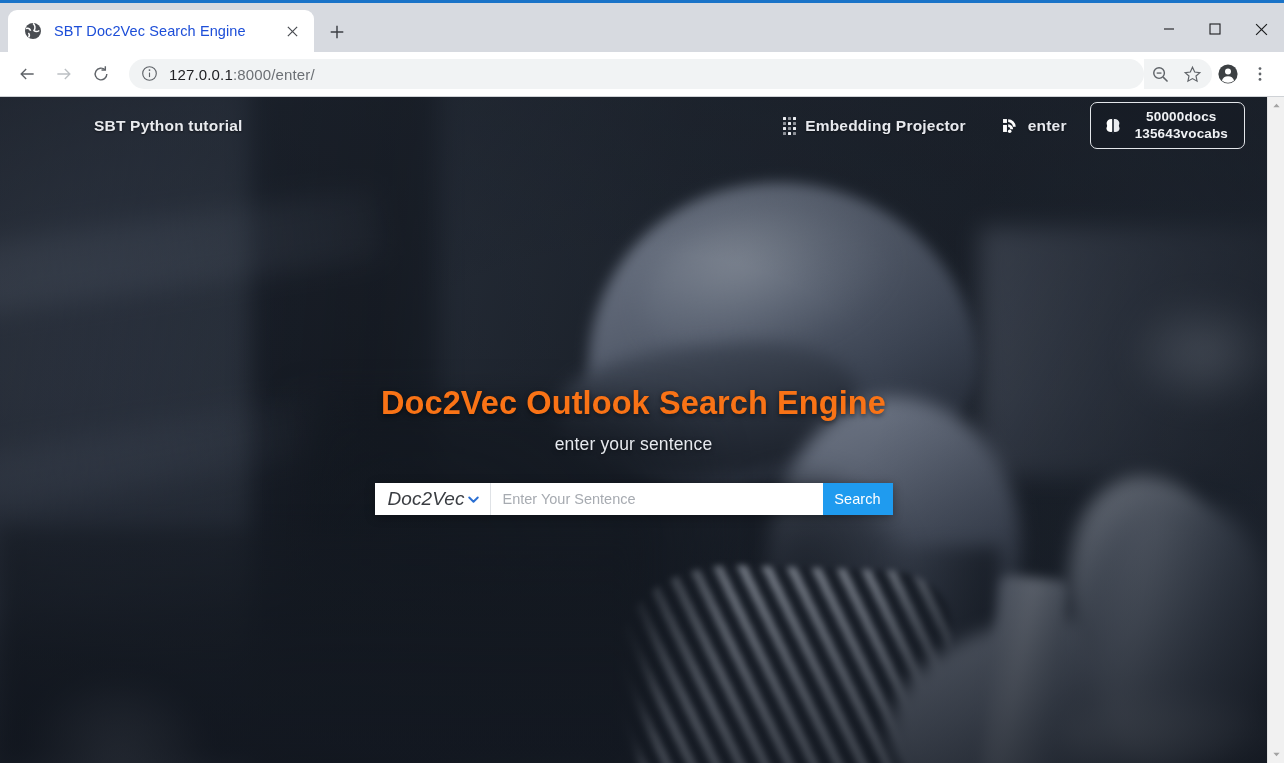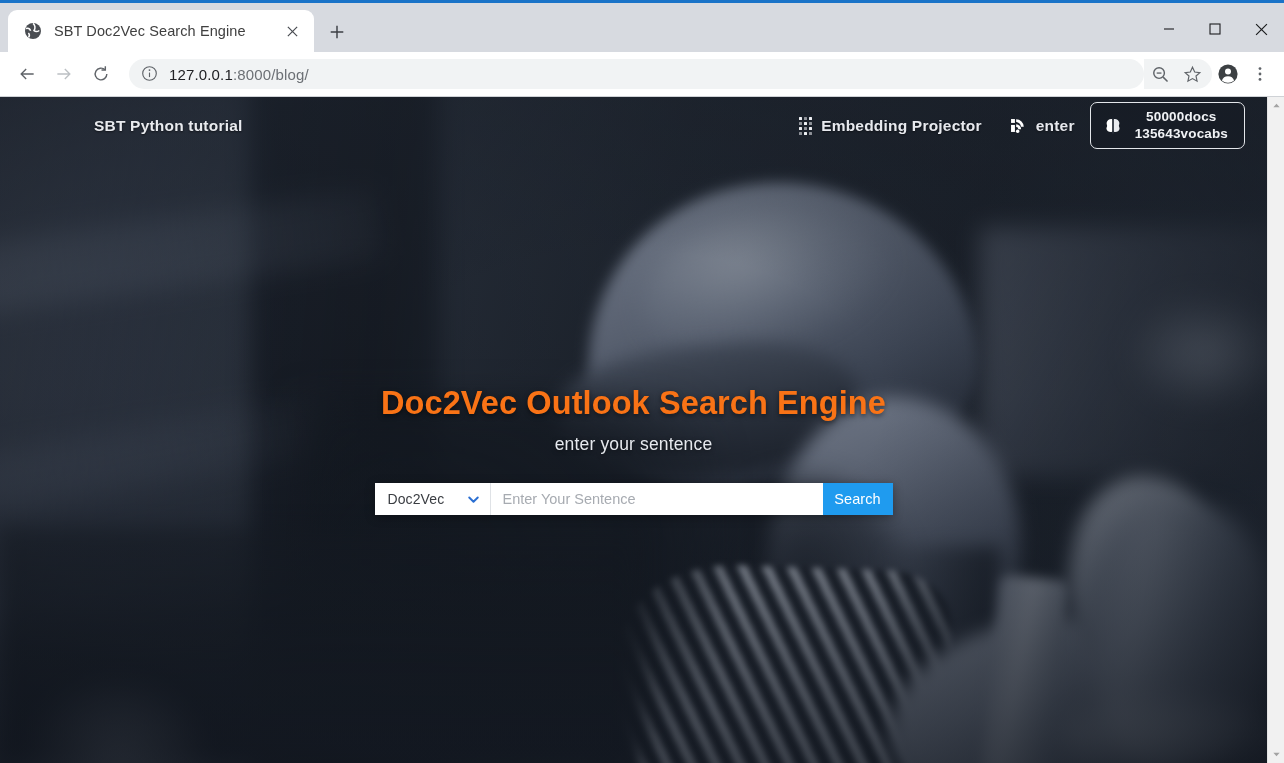--- a/index.html
+++ b/index.html
@@ -22,21 +22,21 @@
   .tab {
     position: absolute; left: 8px; top: 7px;
     width: 306px; height: 42px;
     background: #ffffff;
     border-radius: 9px 9px 0 0;
     display: flex; align-items: center;
     padding: 0 10px 0 16px;
   }
   .favicon { width: 18px; height: 18px; flex: 0 0 18px; margin-right: 12px; }
   .tab-title {
-    flex: 1 1 auto; font-size: 14.5px; color: #404040;
+    flex: 1 1 auto; font-size: 14.5px; color: #1d4ed8;
     white-space: nowrap; overflow: hidden; text-overflow: ellipsis;
     letter-spacing: .1px;
   }
   .tab-close {
     width: 24px; height: 24px; flex: 0 0 24px;
     display: flex; align-items: center; justify-content: center;
     color: #4a4d52; font-size: 17px; line-height: 1;
   }
   .newtab {
     position: absolute; left: 322px; top: 14px;
@@ -257,21 +257,21 @@
     position: absolute; left: 0; top: 0; width: 1267px; height: 57px;
     display: flex; align-items: center;
     padding: 0 22px 0 94px;
     z-index: 5;
     font-weight: bold;
   }
   .brand {
     font-size: 15.5px; color: #e9ebef; letter-spacing: .2px;
     text-shadow: 0 1px 2px rgba(0,0,0,.55);
   }
-  .nav-right { margin-left: auto; display: flex; align-items: center; gap: 4px; }
+  .nav-right { margin-left: auto; display: flex; align-items: center; gap: 12px; }
   .nav-link {
     display: flex; align-items: center; gap: 9px;
     color: #e7e9ee; font-size: 15.5px; text-decoration: none;
     padding: 6px 11px; letter-spacing: .2px;
     text-shadow: 0 1px 2px rgba(0,0,0,.5);
   }
   .nav-link .ico { display: flex; align-items: center; }
   .grid-ico { display: grid; grid-template-columns: repeat(3, 3px); gap: 2px; }
   .grid-ico i {
     width: 3px; height: 3px; background: #eef0f4; display: block; border-radius: .5px;
@@ -310,21 +310,21 @@
     width: 518px; height: 32px;
     box-shadow: 0 2px 9px rgba(0,0,0,.35);
   }
   .sel-wrap {
     position: relative;
     width: 116px; background: #ffffff;
     display: flex; align-items: center;
     padding: 0 10px 0 13px;
     border-right: 1px solid #dfe2e6;
   }
-  .sel-value { font-size: 14px; color: #3a3d42; letter-spacing: .1px; }
+  .sel-value { font-size: 19px; color: #3a3d42; letter-spacing: .1px; font-style: italic; }
   .sel-chev { margin-left: auto; color: #2b6fd2; display: flex; }
   .q-input {
     flex: 1 1 auto; border: 0; outline: none;
     background: #ffffff; font-size: 14.5px; color: #333;
     padding: 0 12px; font-family: "Liberation Sans", sans-serif;
   }
   .q-input::placeholder { color: #a7abb1; }
   .search-btn {
     width: 70px; border: 0; cursor: pointer;
     background: #1f9bef; color: #ffffff;
@@ -416,21 +416,21 @@
     </div>
 
     <div class="omnibox">
       <span class="info-icon">
         <svg viewBox="0 0 18 18" width="17" height="17">
           <circle cx="9" cy="9" r="7.2" stroke="#5f6368" stroke-width="1.2" fill="none"></circle>
           <circle cx="9" cy="5.4" r="0.95" fill="#5f6368"></circle>
           <path d="M9 8 V12.8" stroke="#5f6368" stroke-width="1.2"></path>
         </svg>
       </span>
-      <span class="url"><span>127.0.0.1</span><span class="dim">:8000/blog/</span></span>
+      <span class="url"><span>127.0.0.1</span><span class="dim">:8000/enter/</span></span>
     </div>
 
     <div class="tb-right">
       <div class="omni-trail">
         <div class="tb-icon">
           <svg viewBox="0 0 20 20" width="19" height="19">
             <circle cx="8.5" cy="8.5" r="5.6" stroke="#5f6368" stroke-width="1.5" fill="none"></circle>
             <path d="M6 8.5 H11" stroke="#5f6368" stroke-width="1.4"></path>
             <path d="M12.8 12.8 L17.4 17.4" stroke="#5f6368" stroke-width="1.6"></path>
           </svg>

